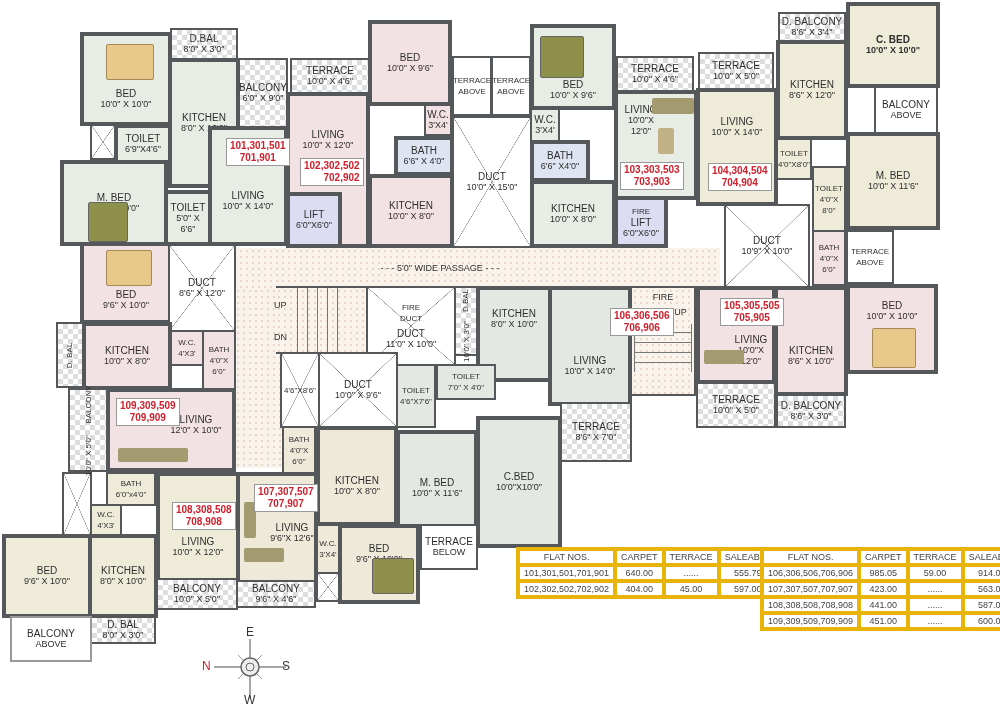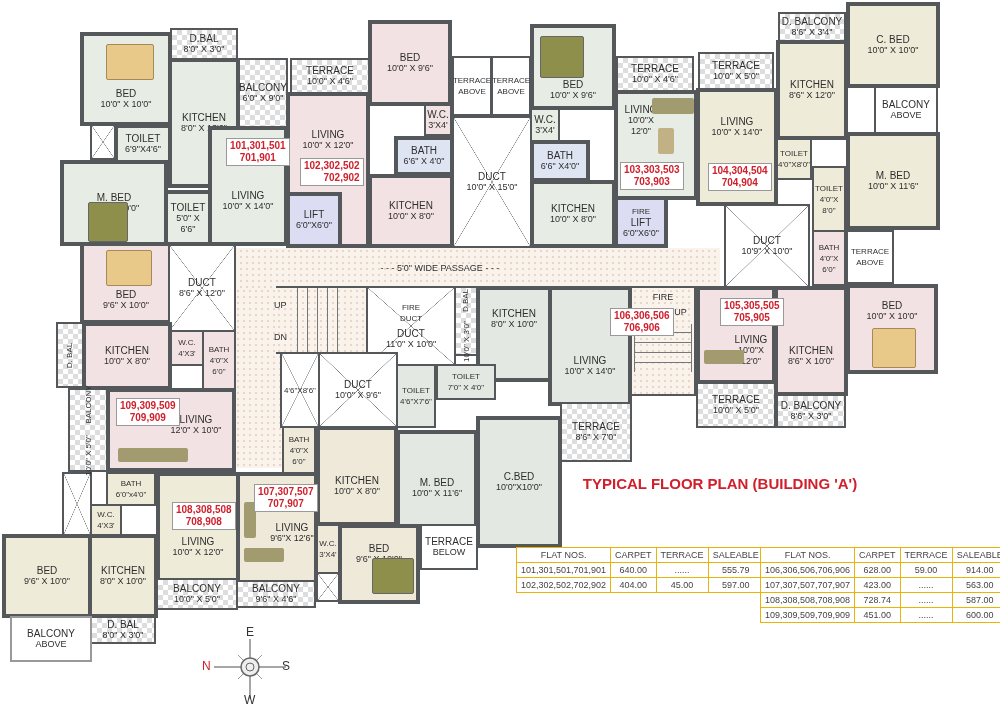--- a/index.html
+++ b/index.html
@@ -35,21 +35,21 @@
     background: linear-gradient(to top right, transparent calc(50% - 0.5px), #777 50%, transparent calc(50% + 0.5px));
     pointer-events: none;
   }
   .duct::after { background: linear-gradient(to bottom right, transparent calc(50% - 0.5px), #777 50%, transparent calc(50% + 0.5px)); }
   .duct span { position: relative; z-index: 1; background: transparent; }
   .flat-label { position: absolute; background: #ffffff; border: 1px solid #999; color: #d0202c; font-weight: bold; font-size: 10px; line-height: 12px; text-align: center; padding: 1px 3px; z-index: 5; }
   .stairs { background-image: repeating-linear-gradient(90deg, transparent 0 9px, #777 9px 10px); }
   .stairs-h { background-image: repeating-linear-gradient(0deg, transparent 0 9px, #777 9px 10px); }
   .title { position: absolute; left: 560px; top: 474px; width: 320px; text-align: center; color: #d0202c; font-weight: bold; font-size: 15px; line-height: 20px; font-family: "Liberation Sans", sans-serif; }
   table.area { position: absolute; border-collapse: collapse; font-size: 9px; color: #444; background: #fff; }
-  table.area th, table.area td { border: 1px solid #eab308; padding: 1px 4px; text-align: center; font-weight: normal; height: 15px; }
+  table.area th, table.area td { border: 4px solid #eab308; padding: 1px 4px; text-align: center; font-weight: normal; height: 15px; }
   .compass { position: absolute; left: 200px; top: 625px; width: 100px; height: 82px; }
   .compass .lbl { position: absolute; font-size: 12px; color: #333; }
   .furn { position: absolute; border-radius: 2px; }
 </style>
 </head>
 <body>
 
 <div class="plan">
 
   <div class="room passage thin" style="left:160px;top:248px;width:560px;height:40px;border:none;">
@@ -194,21 +194,21 @@
     <div>704,904</div>
   </div>
   <div class="room check thin" style="left:778px;top:12px;width:68px;height:30px;">
     <span class="nm">D. BALCONY</span>
     <span class="dm">8'6" X 3'4"</span>
   </div>
   <div class="room beige" style="left:776px;top:40px;width:72px;height:100px;">
     <span class="nm">KITCHEN</span>
     <span class="dm">8'6" X 12'0"</span>
   </div>
-  <div class="room beige" style="left:846px;top:2px;width:94px;height:86px;">
+  <div class="room beige" style="left:846px;top:2px;width:94px;height:86px;font-weight:bold;">
     <span class="nm">C. BED</span>
     <span class="dm">10'0" X 10'0"</span>
   </div>
   <div class="room white thin" style="left:874px;top:86px;width:64px;height:48px;">
     <span class="nm">BALCONY</span>
     <span class="dm">ABOVE</span>
   </div>
   <div class="room beige thin" style="left:776px;top:138px;width:36px;height:42px;">
     <span class="nm" style="font-size:8px;">TOILET</span>
     <span class="dm" style="font-size:8px;">4'0"X8'0"</span>
@@ -438,21 +438,20 @@
     <span class="dm" style="margin-left:50px;">12'0" X 10'0"</span>
     <div class="furn" style="left:8px;top:56px;width:70px;height:14px;background:#a39b70;"></div>
   </div>
   <div class="flat-label" style="left:116px;top:398px;">
     <div>109,309,509</div>
     <div>709,909</div>
   </div>
 </div>
 
 <div class="title">
-  <div>TYPICAL FLOOR PLAN (BUILDING 'A')</div>
 </div>
 
 <table class="area" style="left:516px;top:547px;width:241px;">
   <thead>
     <tr>
       <th>FLAT NOS.</th>
       <th>CARPET</th>
       <th>TERRACE</th>
       <th>SALEABLE</th>
     </tr>
@@ -478,33 +477,33 @@
     <tr>
       <th>FLAT NOS.</th>
       <th>CARPET</th>
       <th>TERRACE</th>
       <th>SALEABLE</th>
     </tr>
   </thead>
   <tbody>
     <tr>
         <td>106,306,506,706,906</td>
-        <td>628.00</td>
+        <td>985.05</td>
         <td>59.00</td>
         <td>914.00</td>
       </tr>
     <tr>
         <td>107,307,507,707,907</td>
         <td>423.00</td>
         <td>......</td>
         <td>563.00</td>
       </tr>
     <tr>
         <td>108,308,508,708,908</td>
-        <td>728.74</td>
+        <td>441.00</td>
         <td>......</td>
         <td>587.00</td>
       </tr>
     <tr>
         <td>109,309,509,709,909</td>
         <td>451.00</td>
         <td>......</td>
         <td>600.00</td>
       </tr>
   </tbody>

